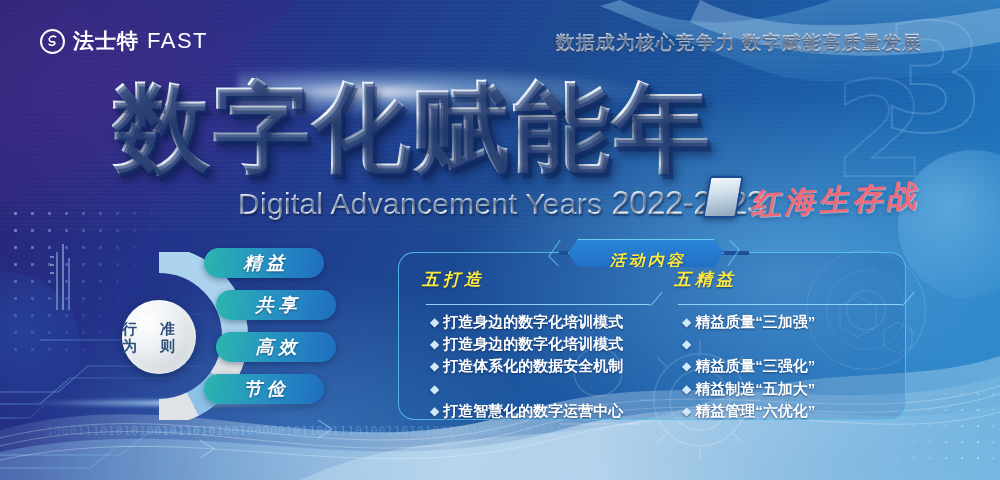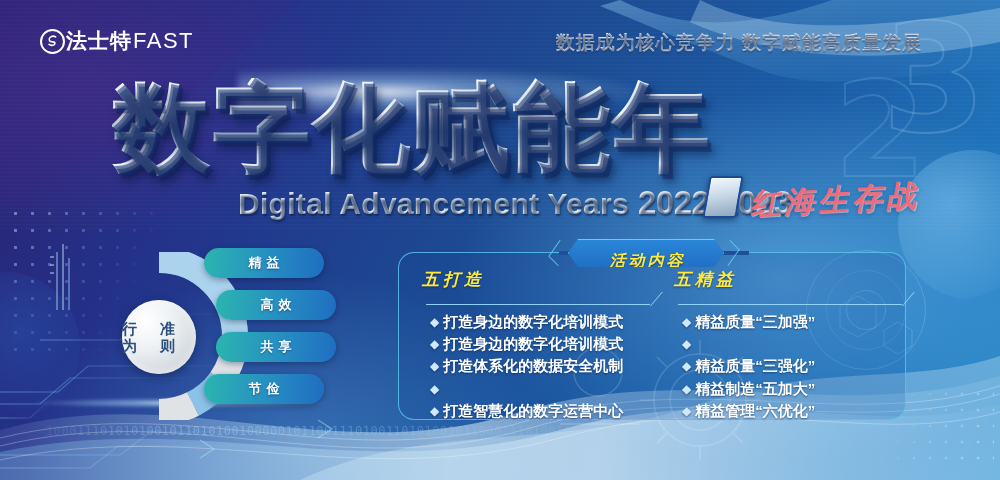--- a/index.html
+++ b/index.html
@@ -66,21 +66,21 @@
   .bigdigit.d2 { right:74px; top:64px; font-size:132px; -webkit-text-stroke:2px rgba(180,220,250,.17); }
   .softcircle { position:absolute; border-radius:50%; }
   .sc1 { right:-48px; top:150px; width:150px; height:150px; background:radial-gradient(circle at 35% 35%, rgba(150,215,250,.42), rgba(120,195,245,.10) 70%, rgba(0,0,0,0) 72%); }
   .sc2 { left:-70px; top:272px; width:150px; height:150px; background:radial-gradient(circle at 60% 40%, rgba(40,80,170,.55), rgba(40,80,170,0) 72%); }
   .ring { position:absolute; border-radius:50%; border:1px solid rgba(170,215,250,.25); }
   .r1 { left:806px; top:250px; width:120px; height:120px; }
   .r2 { left:826px; top:270px; width:80px; height:80px; border-color:rgba(170,215,250,.18); }
   .r3 { left:846px; top:290px; width:40px; height:40px; border-color:rgba(170,215,250,.3); }
 
   
-  .logo { position:absolute; left:40px; top:27px; display:flex; align-items:center; gap:1px; }
+  .logo { position:absolute; left:40px; top:27px; display:flex; align-items:center; gap:8px; }
   .logo-mark {
     width:25px; height:25px; border-radius:50%;
     border:2px solid #ffffff; display:flex; align-items:center; justify-content:center;
   }
   .logo-mark svg { display:block; }
   .logo-cn { color:#fff; font-size:21px; font-weight:700; letter-spacing:1px; }
   .logo-en { color:#fff; font-size:22px; font-weight:400; letter-spacing:1.5px; }
 
   .tagline {
     position:absolute; right:78px; top:30px;
@@ -99,21 +99,21 @@
     background:linear-gradient(180deg,#f6fbff 0%,#dce8f3 22%,#ffffff 36%,#8fa5bb 55%,#c9d8e6 72%,#f2f7fb 88%,#93a8bd 100%);
     -webkit-background-clip:text; background-clip:text; color:transparent;
     text-shadow:
       2px 2px 0 rgba(20,48,110,.55),
       4px 5px 0 rgba(14,34,84,.45),
       6px 8px 10px rgba(6,20,56,.55);
     white-space:nowrap;
   }
   .title-sub {
     position:absolute; left:238px; top:184px;
-    font-size:30px; font-weight:700; letter-spacing:.3px; font-style:normal;
+    font-size:30px; font-weight:400; letter-spacing:.3px; font-style:normal;
     background:linear-gradient(180deg,#ffffff 0%,#e4edf6 28%,#a7bace 54%,#ffffff 72%,#aabdd0 100%);
     -webkit-background-clip:text; background-clip:text; color:transparent;
     text-shadow:1px 2px 2px rgba(8,26,62,.55);
     white-space:nowrap; display:flex; align-items:baseline; gap:9px;
   }
   .title-sub .years { font-size:33px; letter-spacing:-.5px; }
   .sub-chip {
     position:absolute; left:706px; top:176px; width:34px; height:42px;
     transform:skewX(-10deg);
     background:linear-gradient(170deg,#f4f9fd 0%,#c9d9e8 45%,#8fa6bd 100%);
@@ -144,21 +144,21 @@
   .core span { color:#2d4f7c; font-size:15px; font-weight:700; letter-spacing:2px; line-height:1.15; }
 
   .pills { position:absolute; left:204px; top:248px; width:132px; }
   .pill {
     width:120px; height:30px; border-radius:15px; margin-bottom:12px;
     background:linear-gradient(95deg,#2bb5ae 0%,#2792c2 48%,#1f6ec0 100%);
     box-shadow:0 2px 6px rgba(6,22,56,.38);
     display:flex; align-items:center; justify-content:center;
   }
   .pill span {
-    color:#ffffff; font-size:13px; font-weight:700; 
+    color:#ffffff; font-size:18px; font-weight:700; font-style:italic;
     letter-spacing:5px; text-indent:5px;
     text-shadow:0 1px 2px rgba(8,30,70,.5);
   }
   .pill.p2 { margin-left:12px; }
   .pill.p3 { margin-left:12px; }
   .pill.p4 { margin-left:0px; }
 
   
   .panel {
     position:absolute; left:398px; top:252px; width:508px; height:168px;
@@ -350,25 +350,25 @@
     <div class="core">
       <span>行 为</span>
       <span>准 则</span>
     </div>
   </div>
 
   <div class="pills">
     <div class="pill p1">
       <span>精益</span>
     </div>
+    <div class="pill p3">
+      <span>共享</span>
+    </div>
     <div class="pill p2">
       <span>高效</span>
-    </div>
-    <div class="pill p3">
-      <span>共享</span>
     </div>
     <div class="pill p4">
       <span>节俭</span>
     </div>
   </div>
 
   <div class="panel">
     <div class="panel-notch"></div>
   </div>
   <div class="badge-arrow l"></div>

